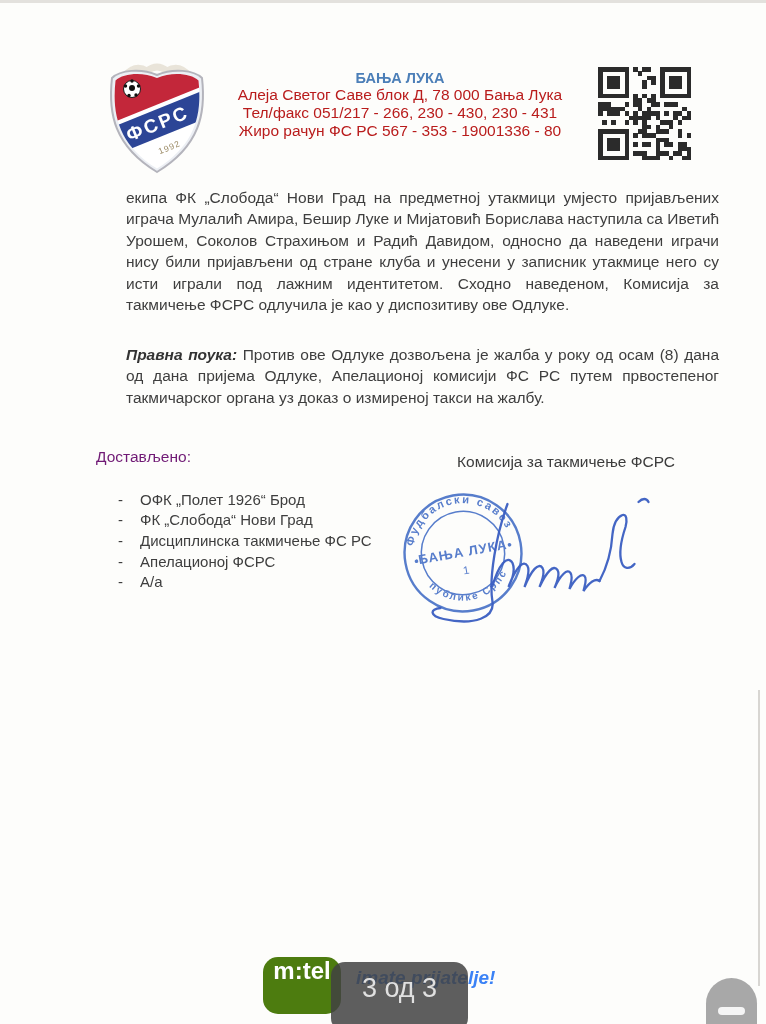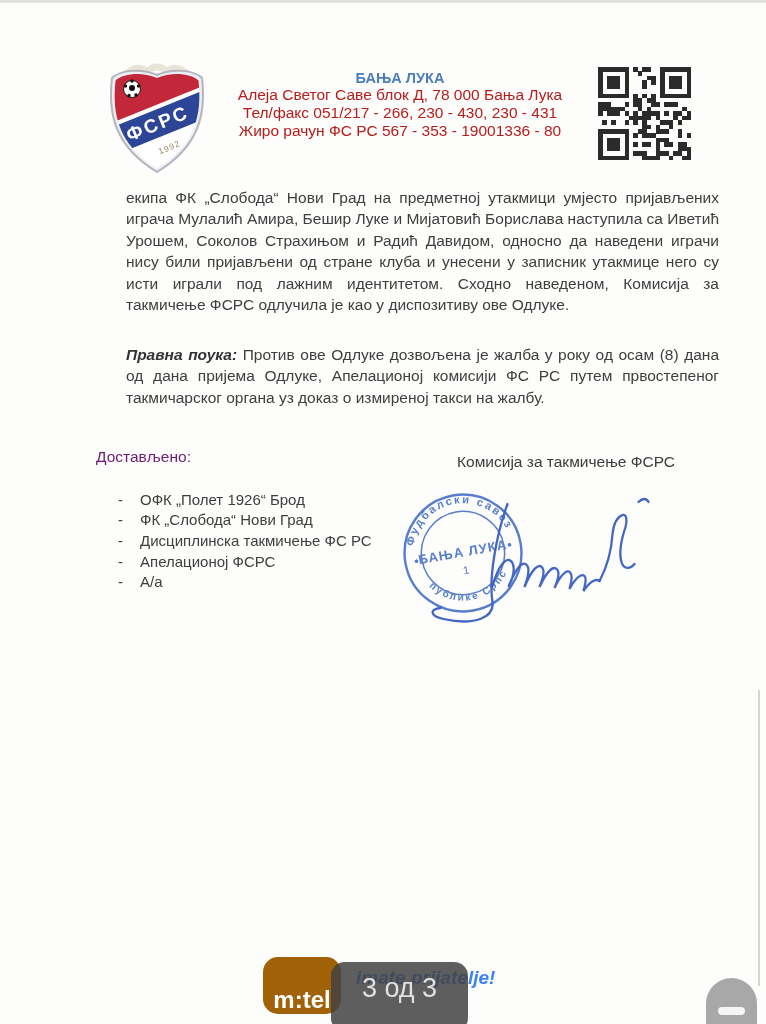--- a/index.html
+++ b/index.html
@@ -28,21 +28,21 @@
   #delivered-list{left:118px;top:489px;font-size:15px;color:#3e3e3e;}
   .list-item{display:flex;height:20.6px;align-items:center;}
   .dash{width:22px;}
 
   
   #stamp{left:399px;top:489px;width:128px;height:128px;opacity:.92;}
   #signature{left:405px;top:490px;width:255px;height:140px;opacity:.95;}
 
   
   #mtel-logo{left:263px;top:957px;width:78px;height:57px;border-radius:15px;
-    background:#a16207;color:#fff;display:flex;align-items:flex-end;
+    background:#4d7c0f;color:#fff;display:flex;align-items:flex-start;
     justify-content:center;font-size:24px;font-weight:600;z-index:3;}
   #slogan{left:356px;top:967px;font-style:italic;font-weight:700;
     font-size:19px;color:#3b82f6;z-index:2;white-space:nowrap;}
   #page-overlay{left:331px;top:962px;width:137px;height:70px;
     background:rgba(66,66,66,.85);border-radius:14px;z-index:4;
     color:#e0e0e0;font-size:27px;text-align:center;padding-top:11px;
     box-sizing:border-box;}
 
   
   #scroll-track{left:758px;top:690px;width:2px;height:296px;background:#d8d6d2;z-index:5;}

